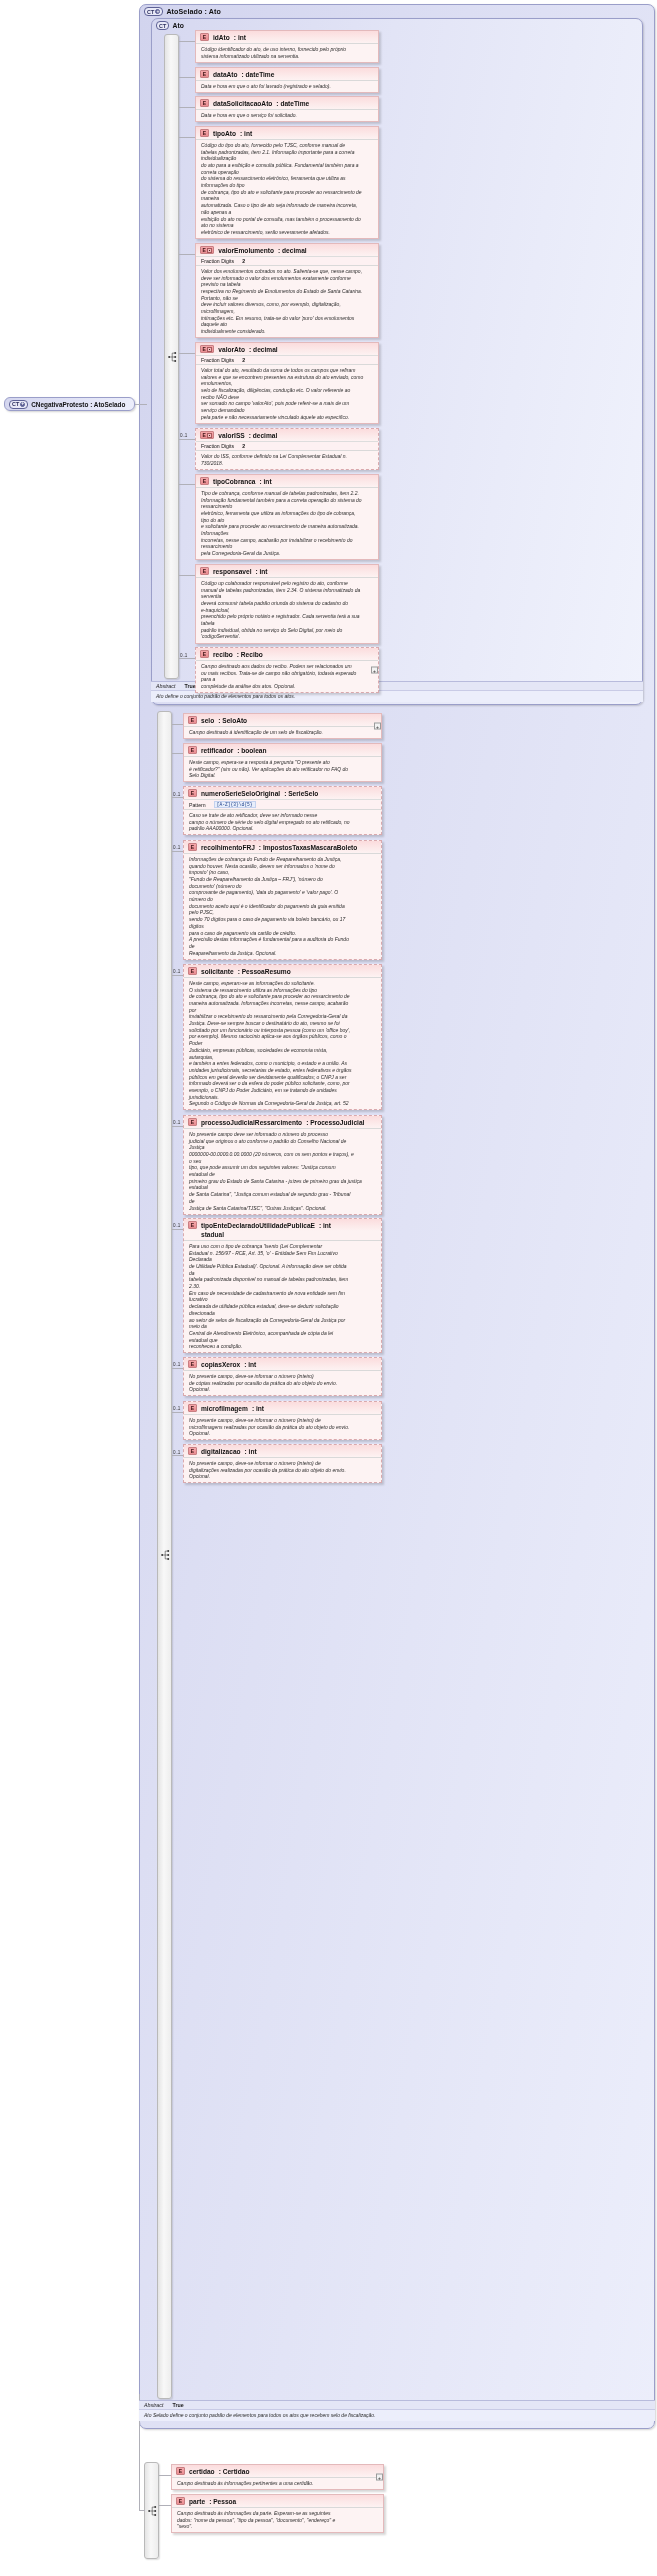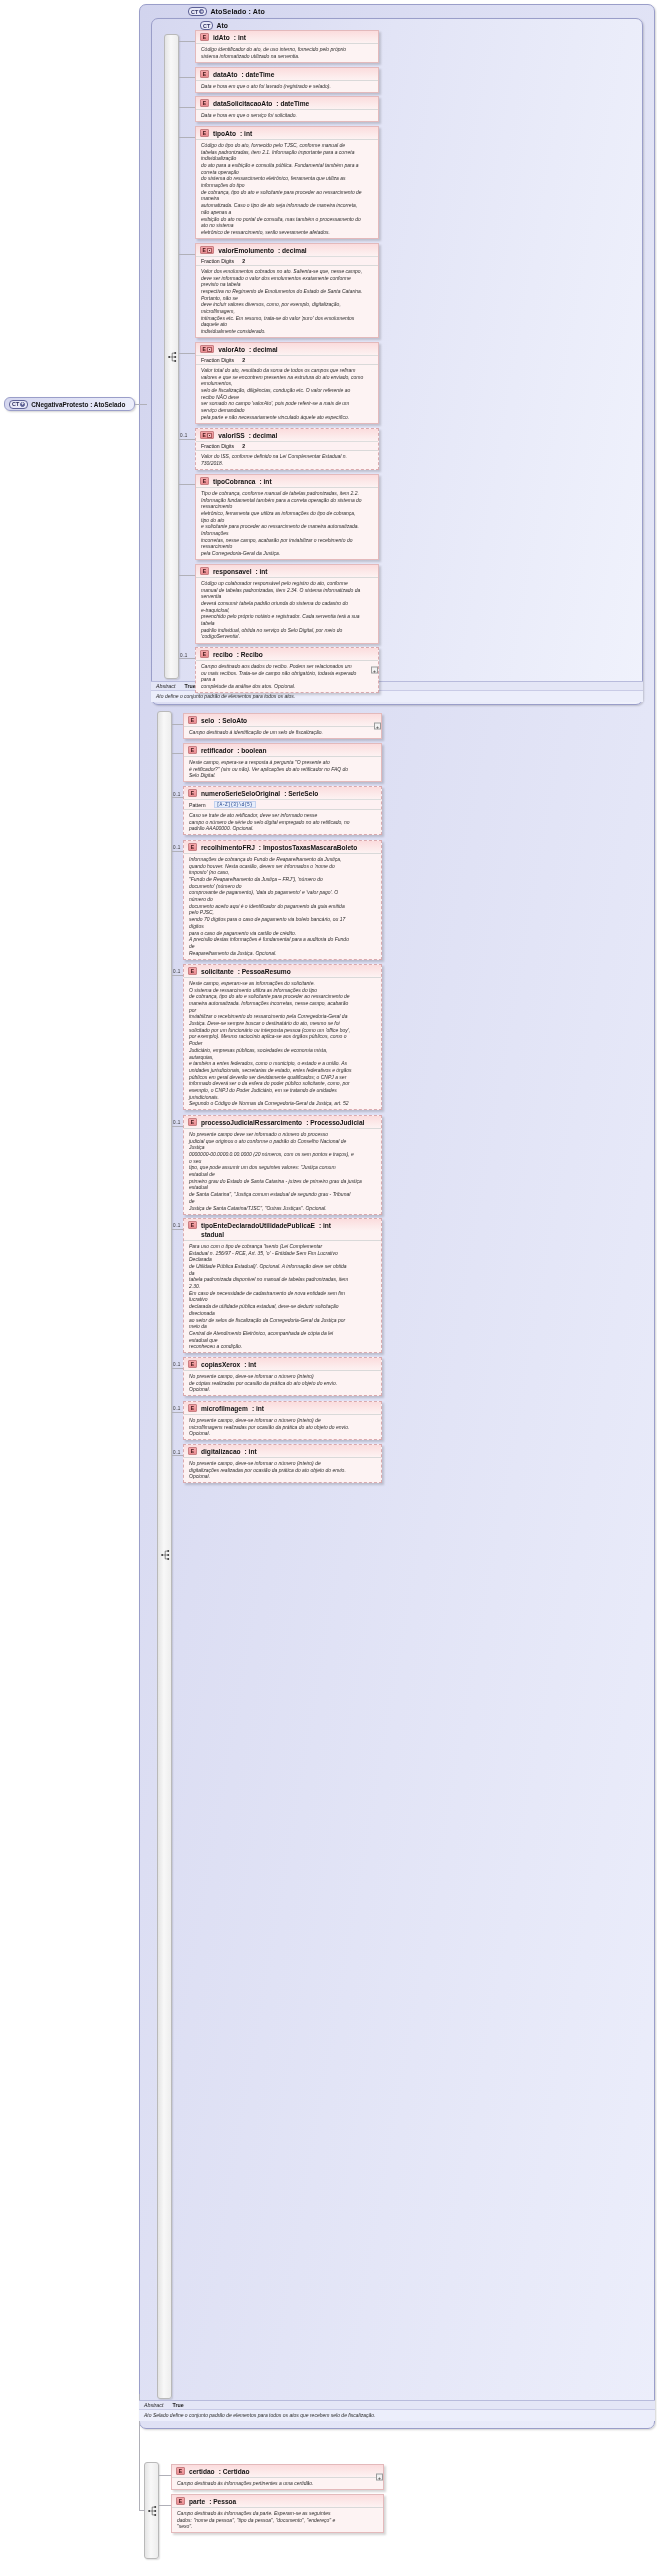--- a/index.html
+++ b/index.html
@@ -10,21 +10,20 @@
     font-size:5.2px; color:#1a1a1a; overflow:hidden;
   }
 
   
   .ct-box{
     position:absolute;
     border:1px solid #9a9ec9;
     border-radius:7px;
     background:linear-gradient(100deg,#d2d4ee 0%,#dcdef3 35%,#eceefb 100%);
     box-shadow:1px 1px 2px rgba(0,0,0,.18);
-    padding-left:44px;
   }
   .ct-head{
     display:flex; align-items:center; gap:3px;
     padding:2px 4px 1px 4px;
     font-size:7.1px; font-weight:bold; color:#111;
     letter-spacing:0.1px;
   }
   .ct-tag{
     display:inline-flex; align-items:center; gap:1px;
     border:1px solid #5d6195; border-radius:4px;

